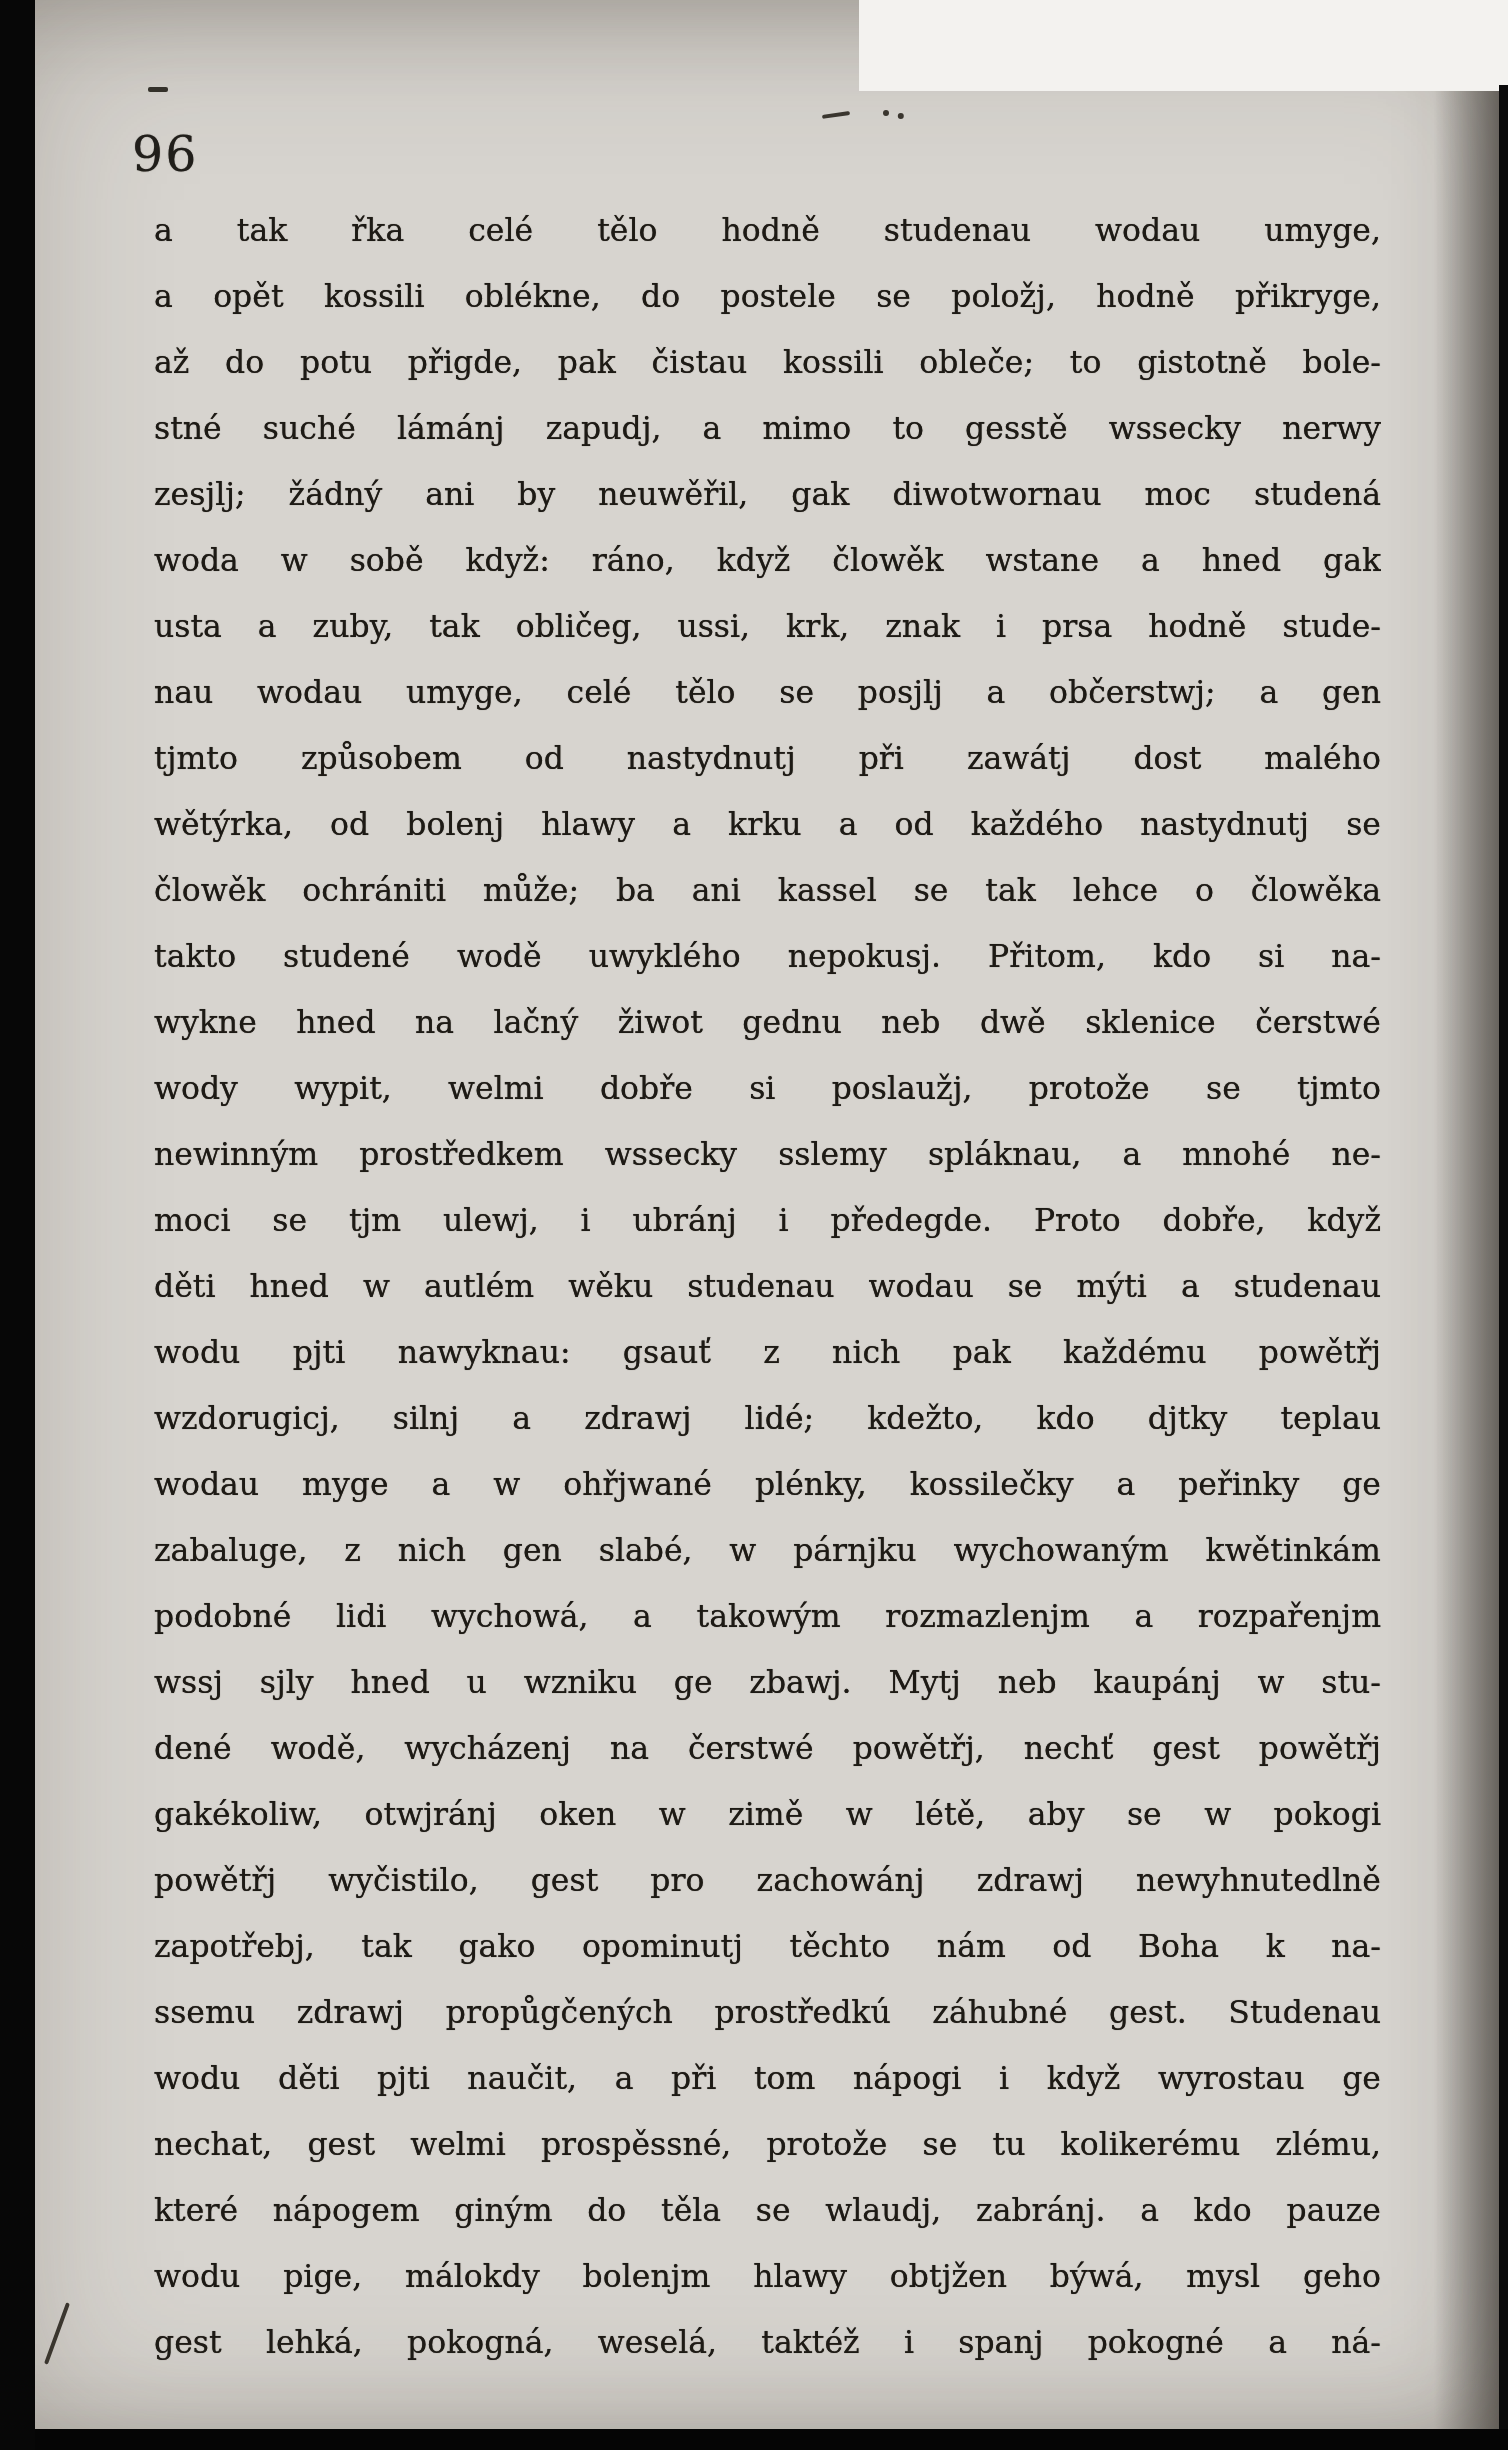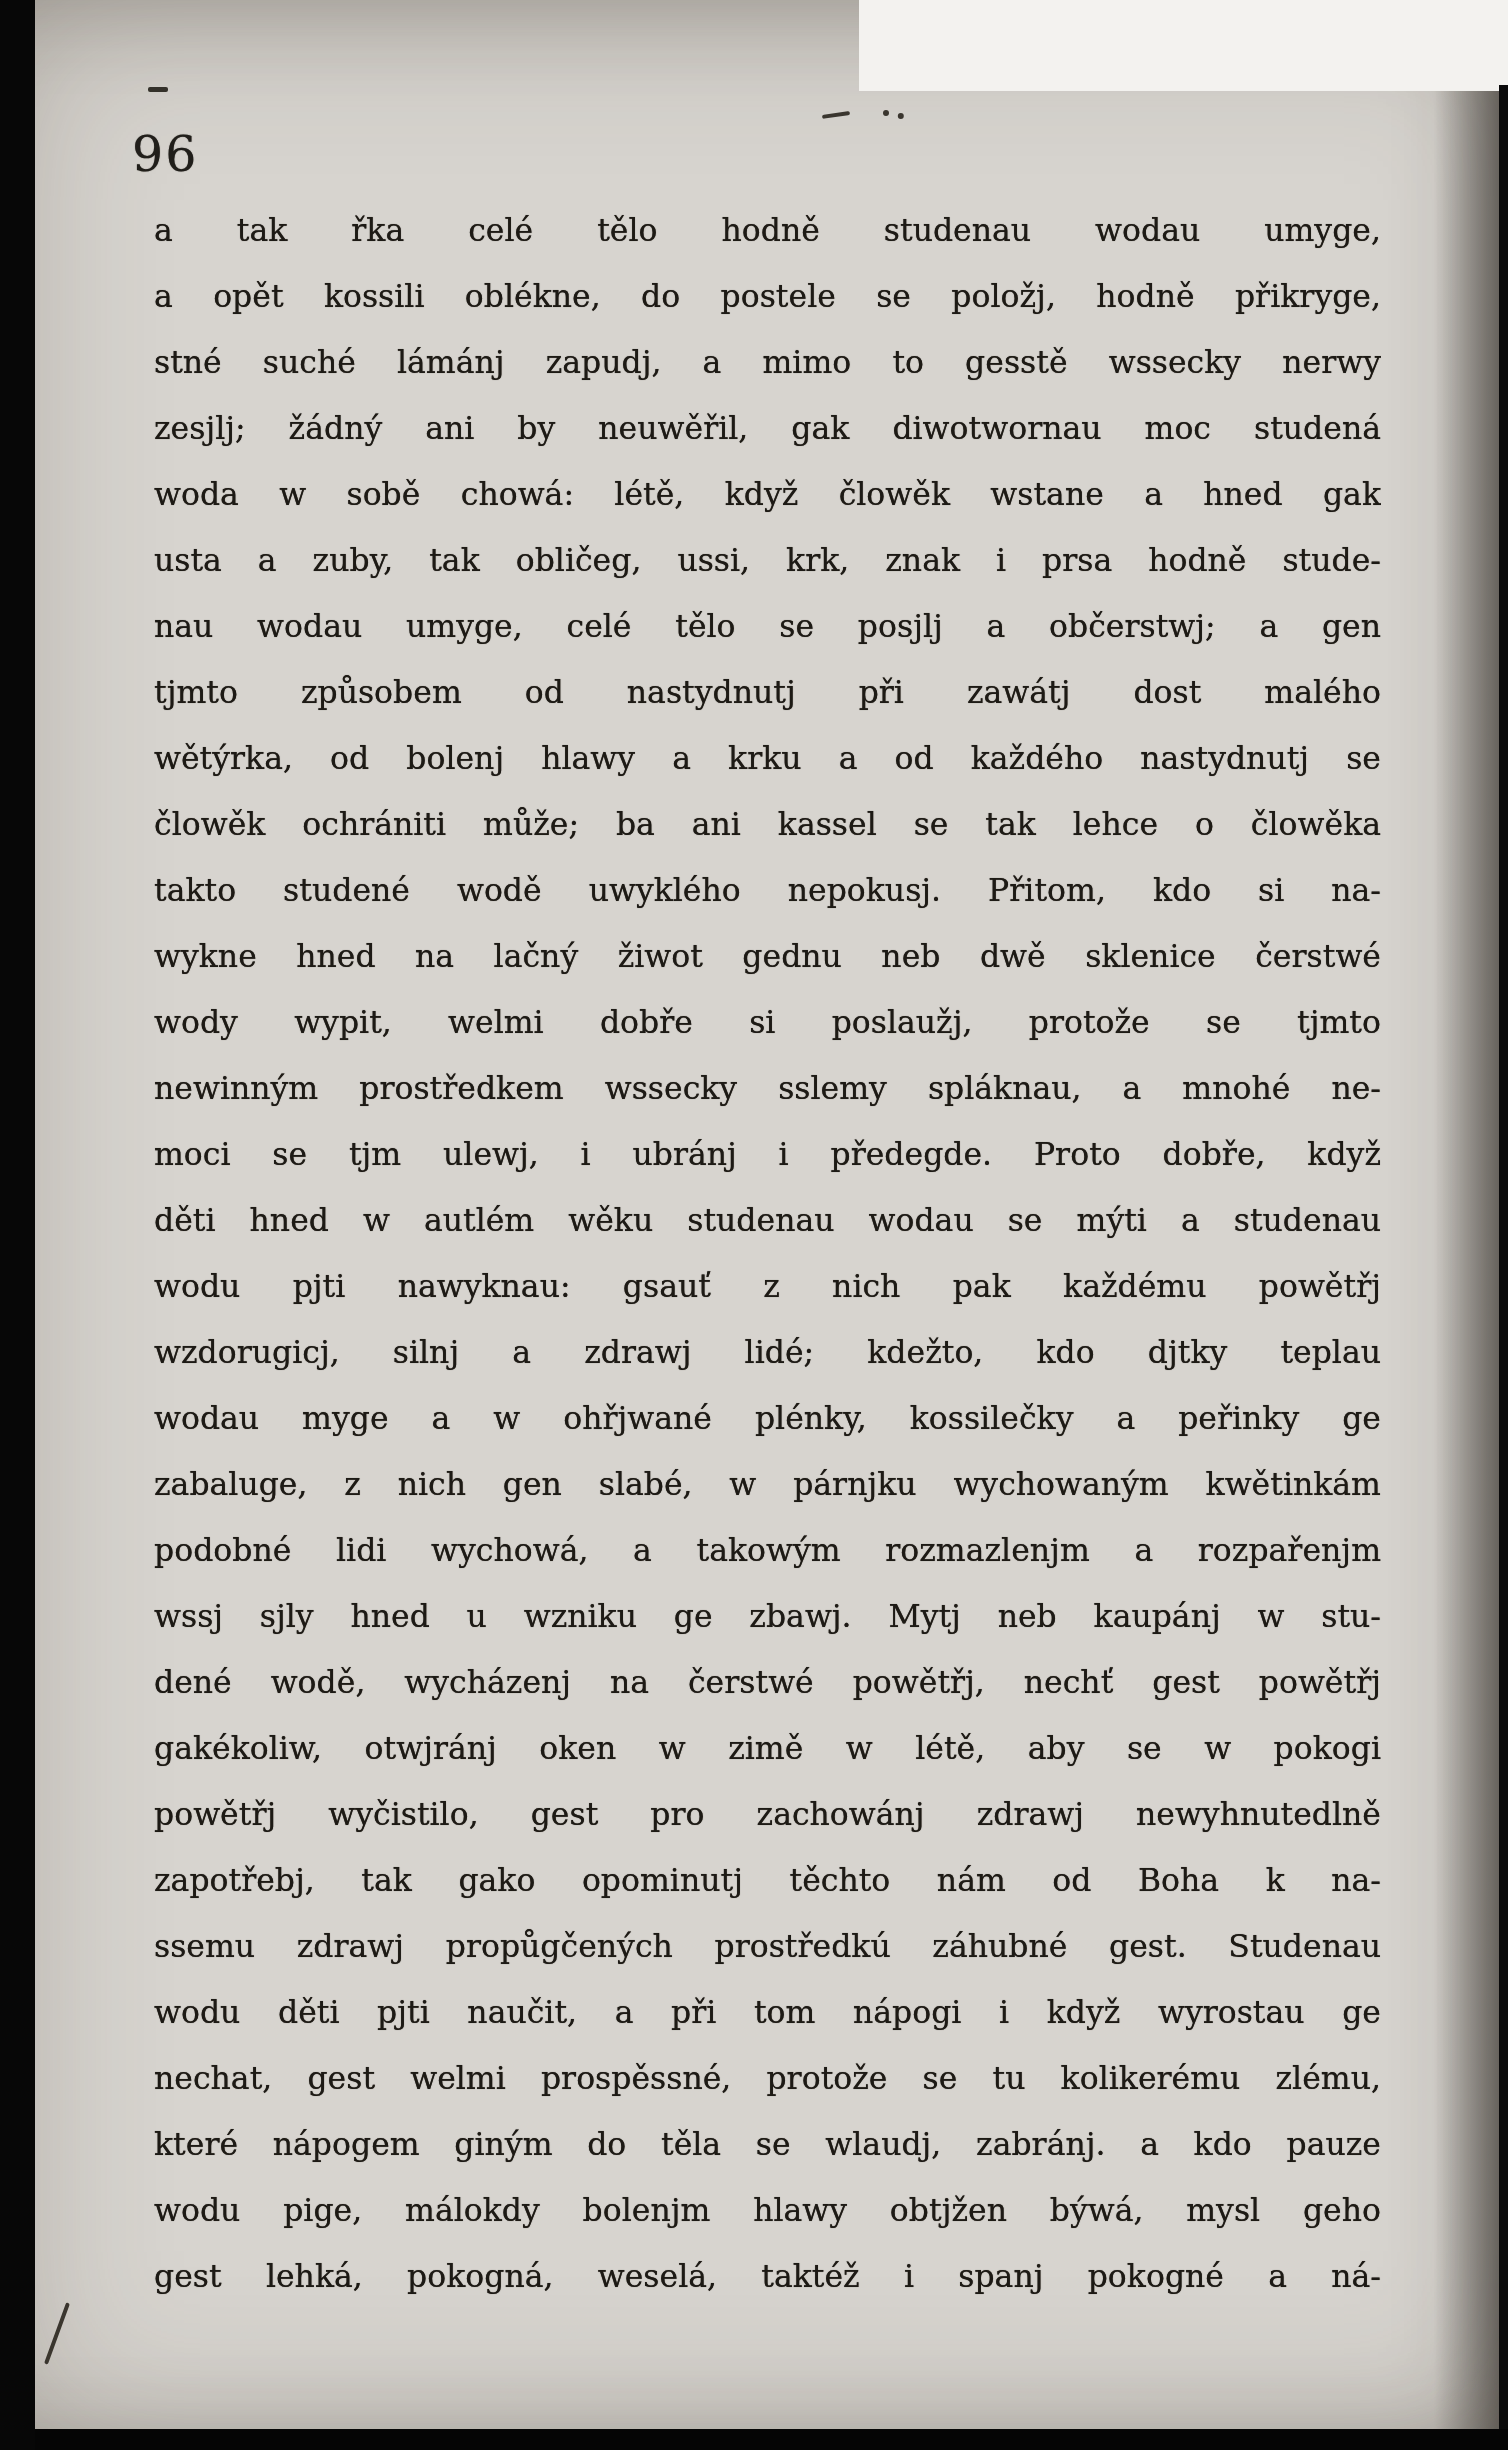--- a/index.html
+++ b/index.html
@@ -65,23 +65,24 @@
 
   <div class="mark-dash"></div>
   <div class="mark-squiggle"></div>
   <div class="mark-slash"></div>
 
   <div class="page-number">96</div>
 
   <div class="text-block">
     <p class="line">a tak řka celé tělo hodně studenau wodau umyge,</p>
     <p class="line">a opět kossili oblékne, do postele se položj, hodně přikryge,</p>
+    <p class="line">až do potu přigde, pak čistau kossili obleče; to gistotně bole-</p>
     <p class="line">stné suché lámánj zapudj, a mimo to gesstě wssecky nerwy</p>
     <p class="line">zesjlj; žádný ani by neuwěřil, gak diwotwornau moc studená</p>
-    <p class="line">woda w sobě chowá: létě, když člowěk wstane a hned gak</p>
+    <p class="line">woda w sobě když: ráno, když člowěk wstane a hned gak</p>
     <p class="line">usta a zuby, tak obličeg, ussi, krk, znak i prsa hodně stude-</p>
     <p class="line">nau wodau umyge, celé tělo se posjlj a občerstwj; a gen</p>
     <p class="line">tjmto způsobem od nastydnutj při zawátj dost malého</p>
     <p class="line">wětýrka, od bolenj hlawy a krku a od každého nastydnutj se</p>
     <p class="line">člowěk ochrániti může; ba ani kassel se tak lehce o člowěka</p>
     <p class="line">takto studené wodě uwyklého nepokusj. Přitom, kdo si na-</p>
     <p class="line">wykne hned na lačný žiwot gednu neb dwě sklenice čerstwé</p>
     <p class="line">wody wypit, welmi dobře si poslaužj, protože se tjmto</p>
     <p class="line">newinným prostředkem wssecky sslemy spláknau, a mnohé ne-</p>
     <p class="line">moci se tjm ulewj, i ubránj i předegde. Proto dobře, když</p>

